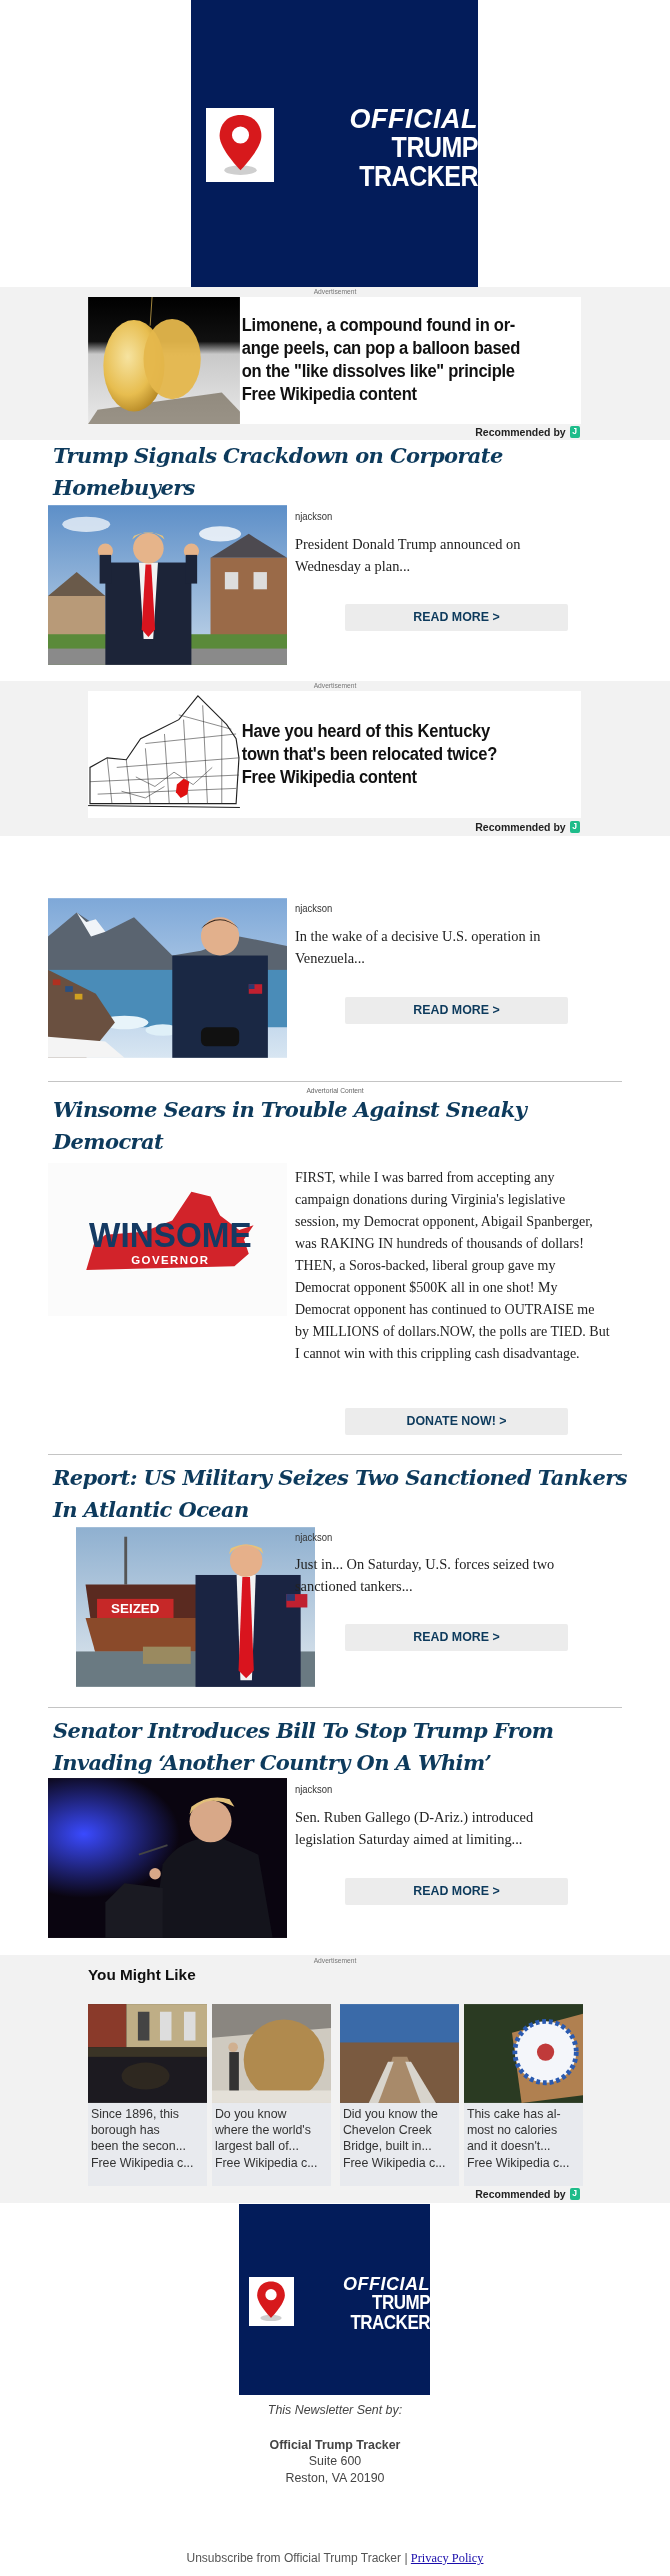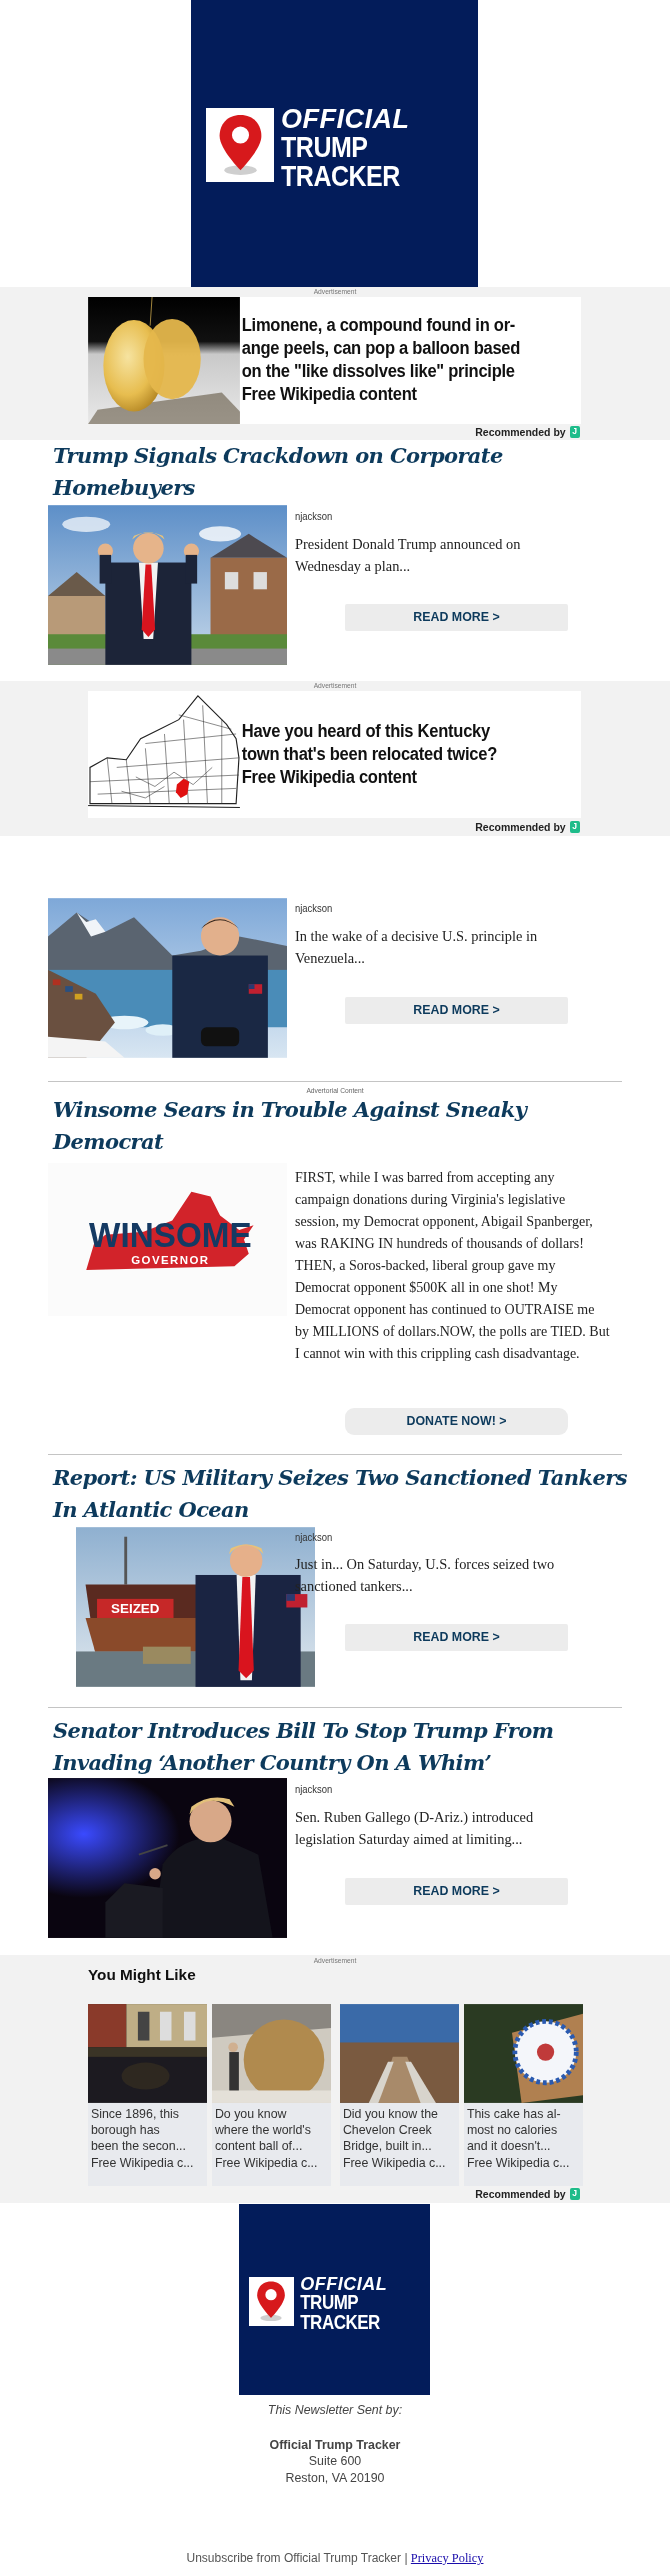--- a/index.html
+++ b/index.html
@@ -6,21 +6,21 @@
   html, body { width: 670px; background: #ffffff; }
   body { font-family: "Liberation Sans", sans-serif; color: #222; position: relative; }
 
   .header-wrap { height: 287px; position: relative; }
   .logo-box { position: absolute; left: 191px; top: 0; width: 287px; height: 287px; background: #031c5a; }
   .logo-box.small { position: absolute; left: 239px; top: 0; width: 191px; height: 191px; }
   .logo-inner { position: absolute; left: 15.3px; top: 106px; display: flex; align-items: center; }
   .logo-box.small .logo-inner { left: 9.6px; top: 71px; }
   .pin-square { width: 73px; height: 74px; background: #ffffff; display: flex; align-items: center; justify-content: center; }
   .logo-box.small .pin-square { width: 49px; height: 49px; }
-  .logo-text { margin-left: 6.7px; color: #fff; font-family: "Liberation Sans", sans-serif; font-weight: bold; line-height: 1; }
+  .logo-text { margin-left: 6.7px; color: #fff; font-family: "Liberation Sans", sans-serif; font-weight: bold; line-height: 1; text-align: right; }
   .logo-text .l1 { font-size: 27px; font-style: italic; letter-spacing: 0.5px; display:block; }
   .logo-text .l2 { font-size: 25px; display:block; transform: scaleY(1.15); transform-origin: top; letter-spacing: -0.5px; }
   .logo-box.small .logo-text .l1 { font-size: 18px; }
   .logo-box.small .logo-text .l2 { font-size: 17px; }
 
   .ad-band { background: #f2f2f2; position: relative; }
   .ad-label { font-size: 6.7px; color: #777; text-align: center; height: 9.6px; line-height: 9.6px; }
   .ad-card { position: absolute; left: 88px; width: 493px; height: 127px; background: #fff; display: flex; }
   .ad-img { width: 152px; height: 127px; flex: none; }
   .ad-text { padding-left: 1.9px; font-family: "Liberation Sans", sans-serif; font-weight: bold; font-size: 18px; line-height: 23px; color: #111; display: flex; flex-direction: column; justify-content: center; letter-spacing: -0.3px; transform: scaleX(0.92); transform-origin: left; width: 373px; }
@@ -206,38 +206,38 @@
       <polygon points="0,145 60,150 80,167 0,167" fill="#f4f4f4"></polygon>
       <rect x="130" y="60" width="100" height="107" fill="#1a2844"></rect>
       <circle cx="180" cy="40" r="20" fill="#e2b08c"></circle>
       <path d="M160 32 Q180 14 200 32 Q190 22 180 22 Q168 22 160 32 Z" fill="#3a2a20"></path>
       <rect x="210" y="90" width="14" height="10" fill="#c02030"></rect>
       <rect x="210" y="90" width="6" height="5" fill="#2a3a70"></rect>
       <rect x="160" y="135" width="40" height="20" rx="6" fill="#111"></rect>
     </svg>
   </div>
   <div class="art-author" style="top:66px;">njackson</div>
-  <div class="art-excerpt" style="top:89px;">In the wake of a decisive U.S. principle in Venezuela...</div>
+  <div class="art-excerpt" style="top:89px;">In the wake of a decisive U.S. operation in Venezuela...</div>
   <div class="btn" style="top:161px;">READ MORE &gt;</div>
   <div class="divider" style="top:245px;"></div>
 </div>
 
 <div class="article" style="height:373px;">
   <div class="advertorial" style="top:5.7px;">Advertorial Content</div>
   <div class="art-title" style="top:13.4px;">Winsome Sears in Trouble Against Sneaky Democrat</div>
   <div style="position:absolute; left:48px; top:82px; width:239px; height:153px;">
     <svg width="239" height="153" viewBox="0 0 250 160">
       <rect width="250" height="160" fill="#fbfbfb"></rect>
       <path d="M48 85 L60 75 L100 72 L130 60 L150 30 L170 35 L180 55 L200 70 L215 65 L205 80 L210 95 L195 108 L40 112 Z" fill="#d2232a"></path>
       <text x="128" y="88" text-anchor="middle" font-family="Liberation Sans, sans-serif" font-weight="bold" font-size="36" fill="#153a63" textLength="170" lengthAdjust="spacingAndGlyphs">WINSOME</text>
       <text x="128" y="106" text-anchor="middle" font-family="Liberation Sans, sans-serif" font-weight="bold" font-size="12" fill="#ffffff" letter-spacing="1.5">GOVERNOR</text>
     </svg>
   </div>
   <div class="art-excerpt" style="top:86px; width:316px; font-size:14px;">FIRST, while I was barred from accepting any campaign donations during Virginia's legislative session, my Democrat opponent, Abigail Spanberger, was RAKING IN hundreds of thousands of dollars! THEN, a Soros-backed, liberal group gave my Democrat opponent $500K all in one shot! My Democrat opponent has continued to OUTRAISE me by MILLIONS of dollars.NOW, the polls are TIED. But I cannot win with this crippling cash disadvantage.</div>
-  <div class="btn" style="top:327px;border-radius:9px;">DONATE NOW! &gt;</div>
+  <div class="btn" style="top:327px;">DONATE NOW! &gt;</div>
   <div class="divider" style="top:373px;"></div>
 </div>
 
 <div class="article" style="height:253px;">
   <div class="art-title" style="top:7.7px;">Report: US Military Seizes Two Sanctioned Tankers In Atlantic Ocean</div>
   <div class="art-img" style="top:73px;padding-left:28px;">
     <svg width="239" height="160" viewBox="0 0 250 167">
       <defs>
           <linearGradient id="sky3" x1="0" y1="0" x2="0" y2="1">
             <stop offset="0" stop-color="#8fb0d0"></stop>
@@ -324,21 +324,21 @@
         <polygon points="0,0 124,0 124,25 0,35" fill="#8a8680"></polygon>
         <circle cx="75" cy="58" r="42" fill="#b08a4e"></circle>
         <rect x="0" y="90" width="124" height="13" fill="#e4e0d8"></rect>
         <rect x="18" y="50" width="10" height="40" fill="#333"></rect>
         <circle cx="22" cy="45" r="5" fill="#d0b090"></circle>
       </svg>
   </div>
   <div class="txt">
     <span class="line">Do you know</span>
     <span class="line">where the world's</span>
-    <span class="line">content ball of...</span>
+    <span class="line">largest ball of...</span>
     <span class="line">Free Wikipedia c...</span>
   </div>
 </div>
 <div class="yml-card" style="left:340px;">
   <div class="img">
     <svg width="119" height="99" viewBox="0 0 124 103">
         <rect width="124" height="103" fill="#3a6aa8"></rect>
         <rect y="40" width="124" height="63" fill="#7a5a40"></rect>
         <polygon points="40,103 55,55 70,55 90,103" fill="#a88a6a"></polygon>
         <polygon points="30,103 50,60 56,60 40,103" fill="#d8d4cc"></polygon>

